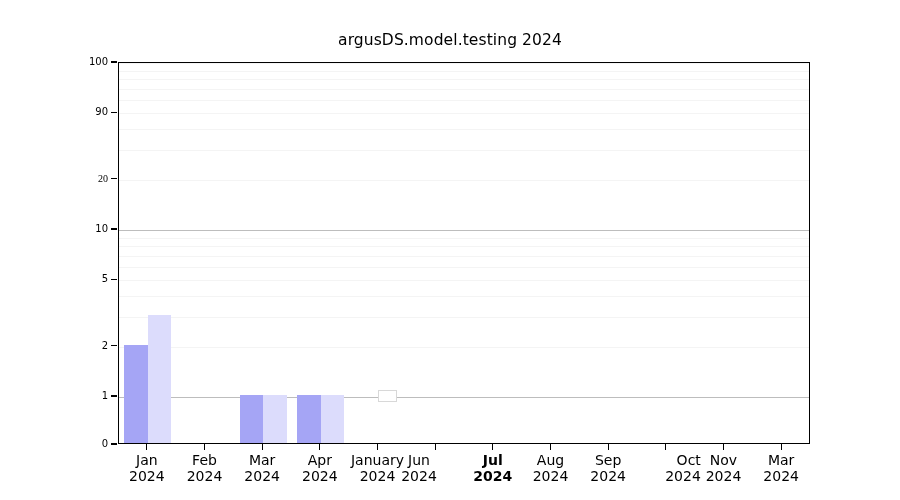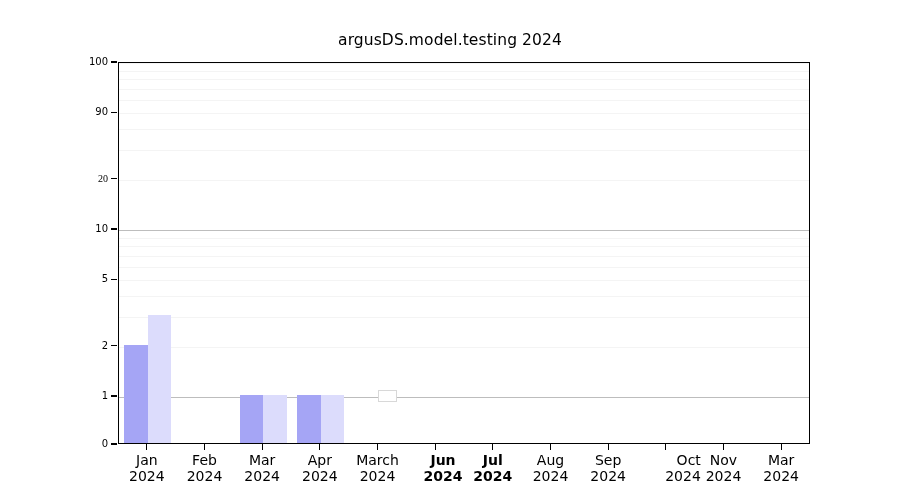--- a/index.html
+++ b/index.html
@@ -217,25 +217,25 @@
         <div>Mar</div>
         <div>2024</div>
       </div>
       <div class="xtick-mark" style="left: 319.183px;"></div>
       <div class="xtick-label" style="left: 319.833px;">
         <div>Apr</div>
         <div>2024</div>
       </div>
       <div class="xtick-mark" style="left: 376.85px;"></div>
       <div class="xtick-label" style="left: 377.5px;">
-        <div>March</div>
+        <div>January</div>
         <div>2024</div>
       </div>
       <div class="xtick-mark" style="left: 434.517px;"></div>
-      <div class="xtick-label" style="left: 443px; font-weight: bold;">
+      <div class="xtick-label" style="left: 419px;">
         <div>Jun</div>
         <div>2024</div>
       </div>
       <div class="xtick-mark" style="left: 492.183px;"></div>
       <div class="xtick-label" style="left: 492.833px; font-weight: bold;">
         <div>Jul</div>
         <div>2024</div>
       </div>
       <div class="xtick-mark" style="left: 549.85px;"></div>
       <div class="xtick-label" style="left: 550.5px;">

